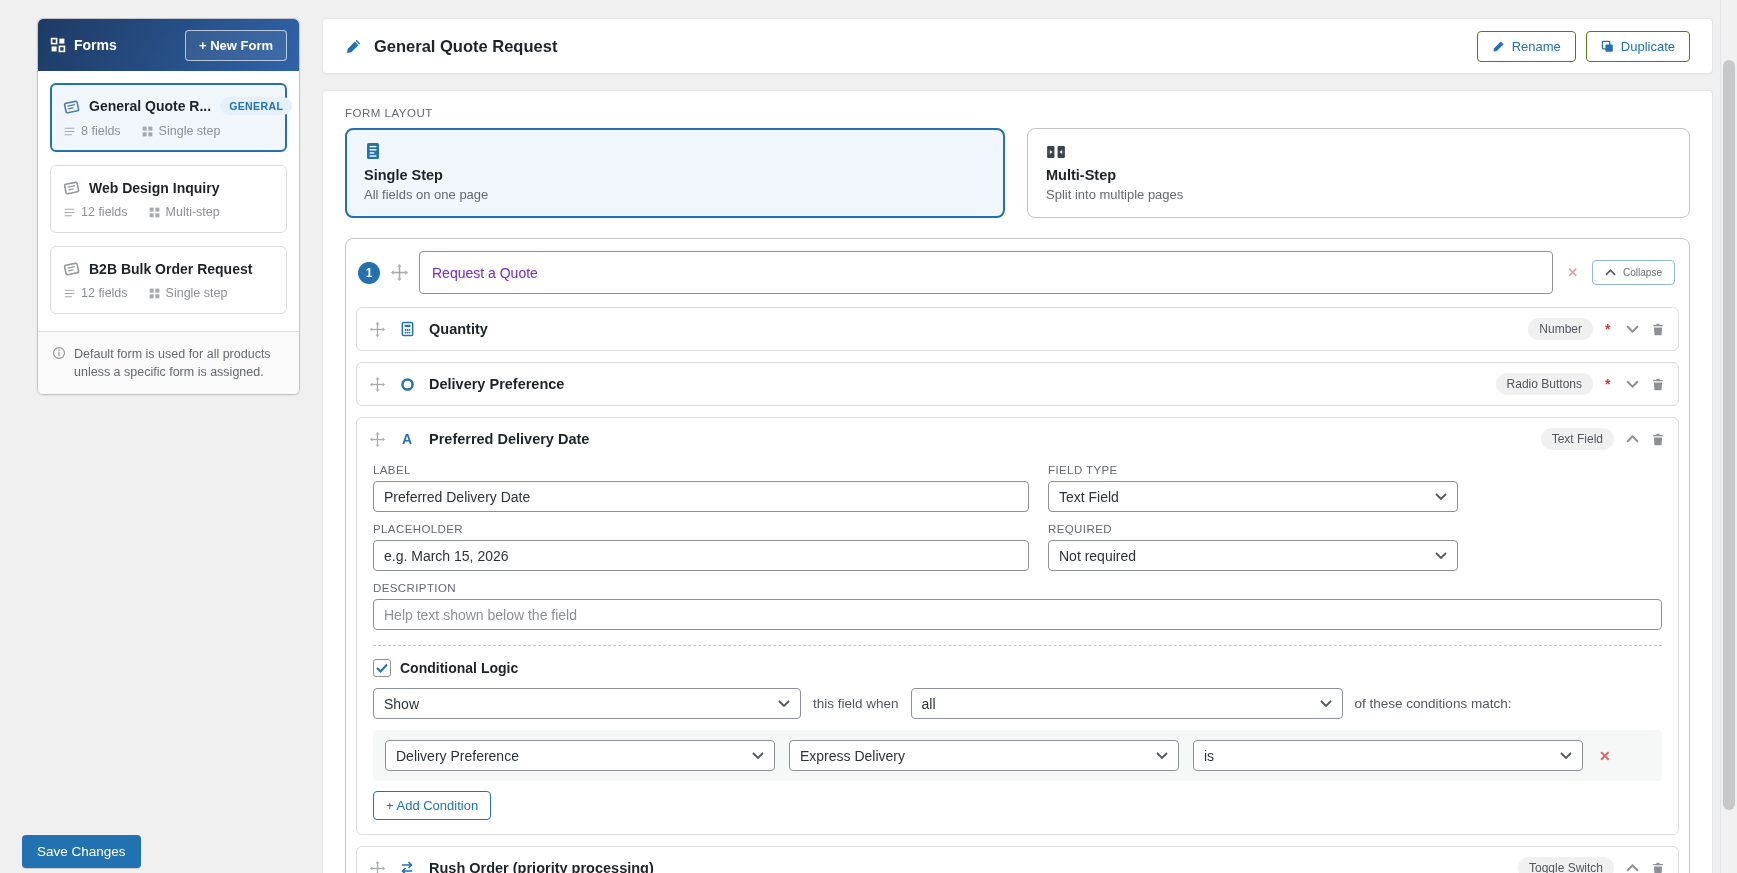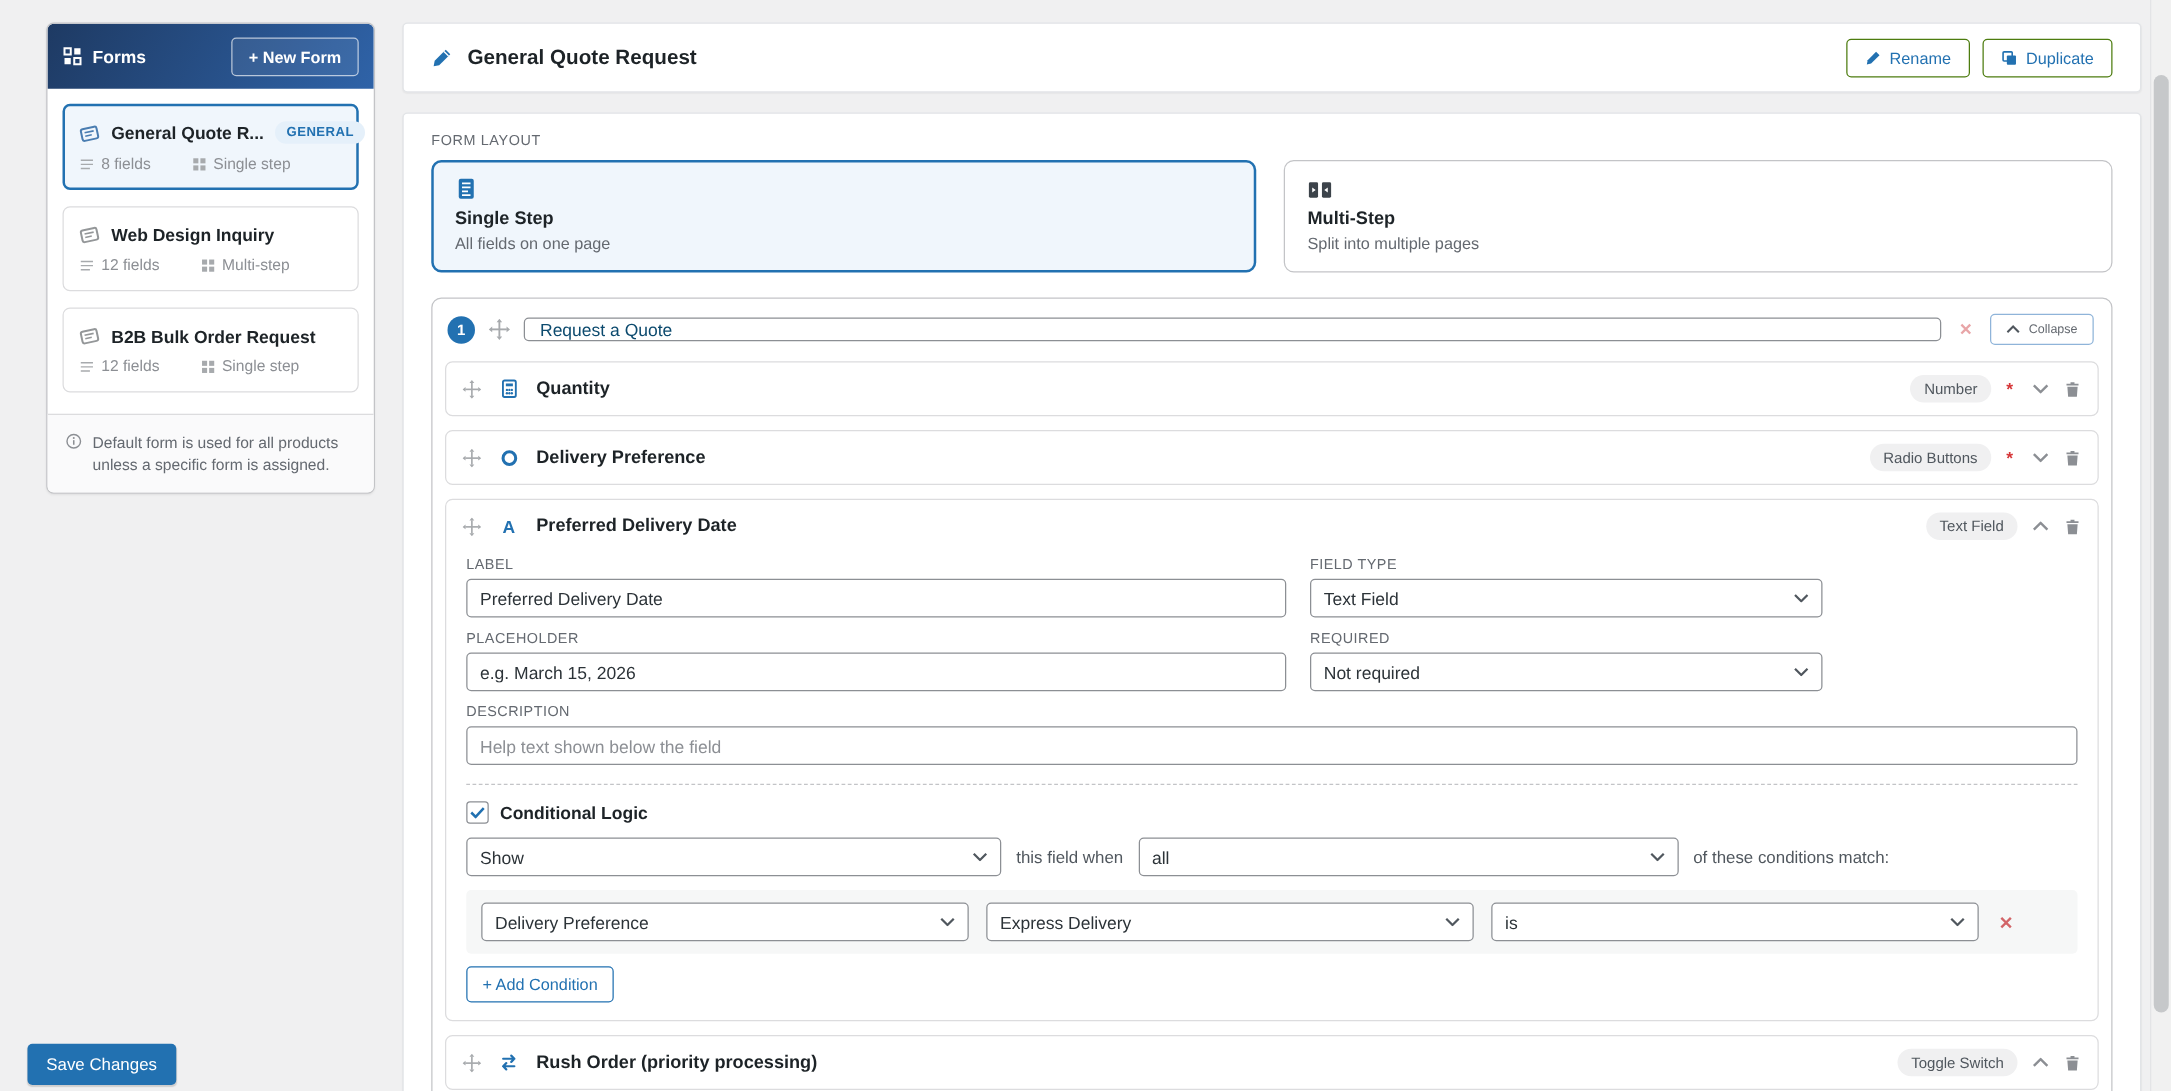--- a/index.html
+++ b/index.html
@@ -12,21 +12,21 @@
   .sidebar { width:263px; flex:0 0 263px; background:#fff; border:1px solid #c3c4c7; border-radius:6px; box-shadow:0 1px 2px rgba(0,0,0,.07); overflow:hidden; }
   .sb-header { height:52px; display:flex; align-items:center; justify-content:space-between; padding:0 12px; background:linear-gradient(120deg,#1e3a63 0%,#2f63a8 100%); border-radius:5px 5px 0 0; }
   .sb-title { display:flex; align-items:center; gap:8px; color:#fff; font-size:14px; font-weight:700; }
   .btn-newform { border:1px solid rgba(255,255,255,.65); background:rgba(255,255,255,.07); color:#fff; font-size:13px; font-weight:600; border-radius:4px; padding:7px 13px; cursor:pointer; font-family:inherit; }
   .sb-list { padding:12px 12px 4px; }
   .sb-item { border:1px solid #dcdcde; border-radius:6px; background:#fff; padding:13px 12px; margin-bottom:13px; cursor:pointer; }
   .sb-item.selected { border:2px solid #2271b1; background:#f0f6fc; padding:12px 11px; }
   .sb-item-top { display:flex; align-items:center; gap:9px; margin-bottom:9px; }
   .sb-item-name { font-size:14px; font-weight:700; color:#1d2327; white-space:nowrap; }
   .badge-general { background:#e5f0fa; color:#2271b1; font-size:10.5px; font-weight:700; letter-spacing:.4px; border-radius:10px; padding:3px 9px; }
-  .sb-meta { display:flex; align-items:center; gap:32px; font-size:12.5px; color:#8c8f94; }
+  .sb-meta { display:flex; align-items:center; gap:20px; font-size:12.5px; color:#8c8f94; }
   .sb-meta span { display:flex; align-items:center; gap:5px; }
   .sb-note { border-top:1px solid #dcdcde; background:#fafafb; padding:13px 14px; display:flex; gap:8px; font-size:12.5px; line-height:1.45; color:#646970; }
   .sb-note .ic { flex:0 0 auto; margin-top:1px; }
 
   
   .main { flex:1; min-width:0; }
   .main-header { height:56px; background:#fff; border:1px solid #e2e4e7; border-radius:4px; box-shadow:0 1px 1px rgba(0,0,0,.04); display:flex; align-items:center; justify-content:space-between; padding:0 22px; }
   .mh-title { display:flex; align-items:center; gap:12px; }
   .mh-title h1 { font-size:16.5px; font-weight:700; color:#1d2327; }
   .mh-actions { display:flex; gap:10px; }
@@ -41,21 +41,21 @@
   .layout-card.first { width:660px; flex:0 0 660px; }
   .layout-card.second { flex:1; }
   .lc-icon { height:22px; margin-bottom:3px; }
   .lc-title { font-size:14.5px; font-weight:700; color:#1d2327; }
   .lc-sub { font-size:13px; color:#646970; margin-top:4px; }
 
   .step { border:1px solid #c3c4c7; border-radius:8px; padding:10px; }
   .step-header { display:flex; align-items:center; gap:11px; padding:2px 4px 2px 2px; }
   .step-num { width:22px; height:22px; border-radius:50%; background:#2271b1; color:#fff; font-size:12px; font-weight:700; display:flex; align-items:center; justify-content:center; flex:0 0 auto; }
   .drag { color:#a7aaad; display:flex; cursor:grab; }
-  .step-title-input { flex:1; height:19px; border:1px solid #8c8f94; border-radius:4px; padding:0 12px; font-size:14px; color:#0c4a6e; font-family:inherit; }
+  .step-title-input { flex:1; height:43px; border:1px solid #8c8f94; border-radius:4px; padding:0 12px; font-size:14px; color:#6d28d9; font-family:inherit; }
   .remove-x { color:#e8a5a7; font-size:13px; font-weight:700; padding:0 3px; cursor:pointer; }
   .btn-collapse { display:flex; align-items:center; gap:7px; border:1px solid #8fb4d9; background:#fff; color:#646970; font-size:10px; border-radius:4px; padding:6px 12px; cursor:pointer; font-family:inherit; }
 
   .field-row { border:1px solid #dcdcde; border-radius:6px; background:#fff; margin-top:11px; }
   .field-head { display:flex; align-items:center; gap:13px; height:42px; padding:0 13px; }
   .field-icon { color:#2271b1; display:flex; width:18px; justify-content:center; flex:0 0 auto; }
   .glyph-a { color:#2271b1; font-size:14px; font-weight:700; }
   .field-label { font-size:14.5px; font-weight:700; color:#1d2327; }
   .field-right { margin-left:auto; display:flex; align-items:center; gap:12px; }
   .pill { background:#f0f0f1; color:#50575e; font-size:12px; border-radius:12px; padding:4px 11px; white-space:nowrap; }

